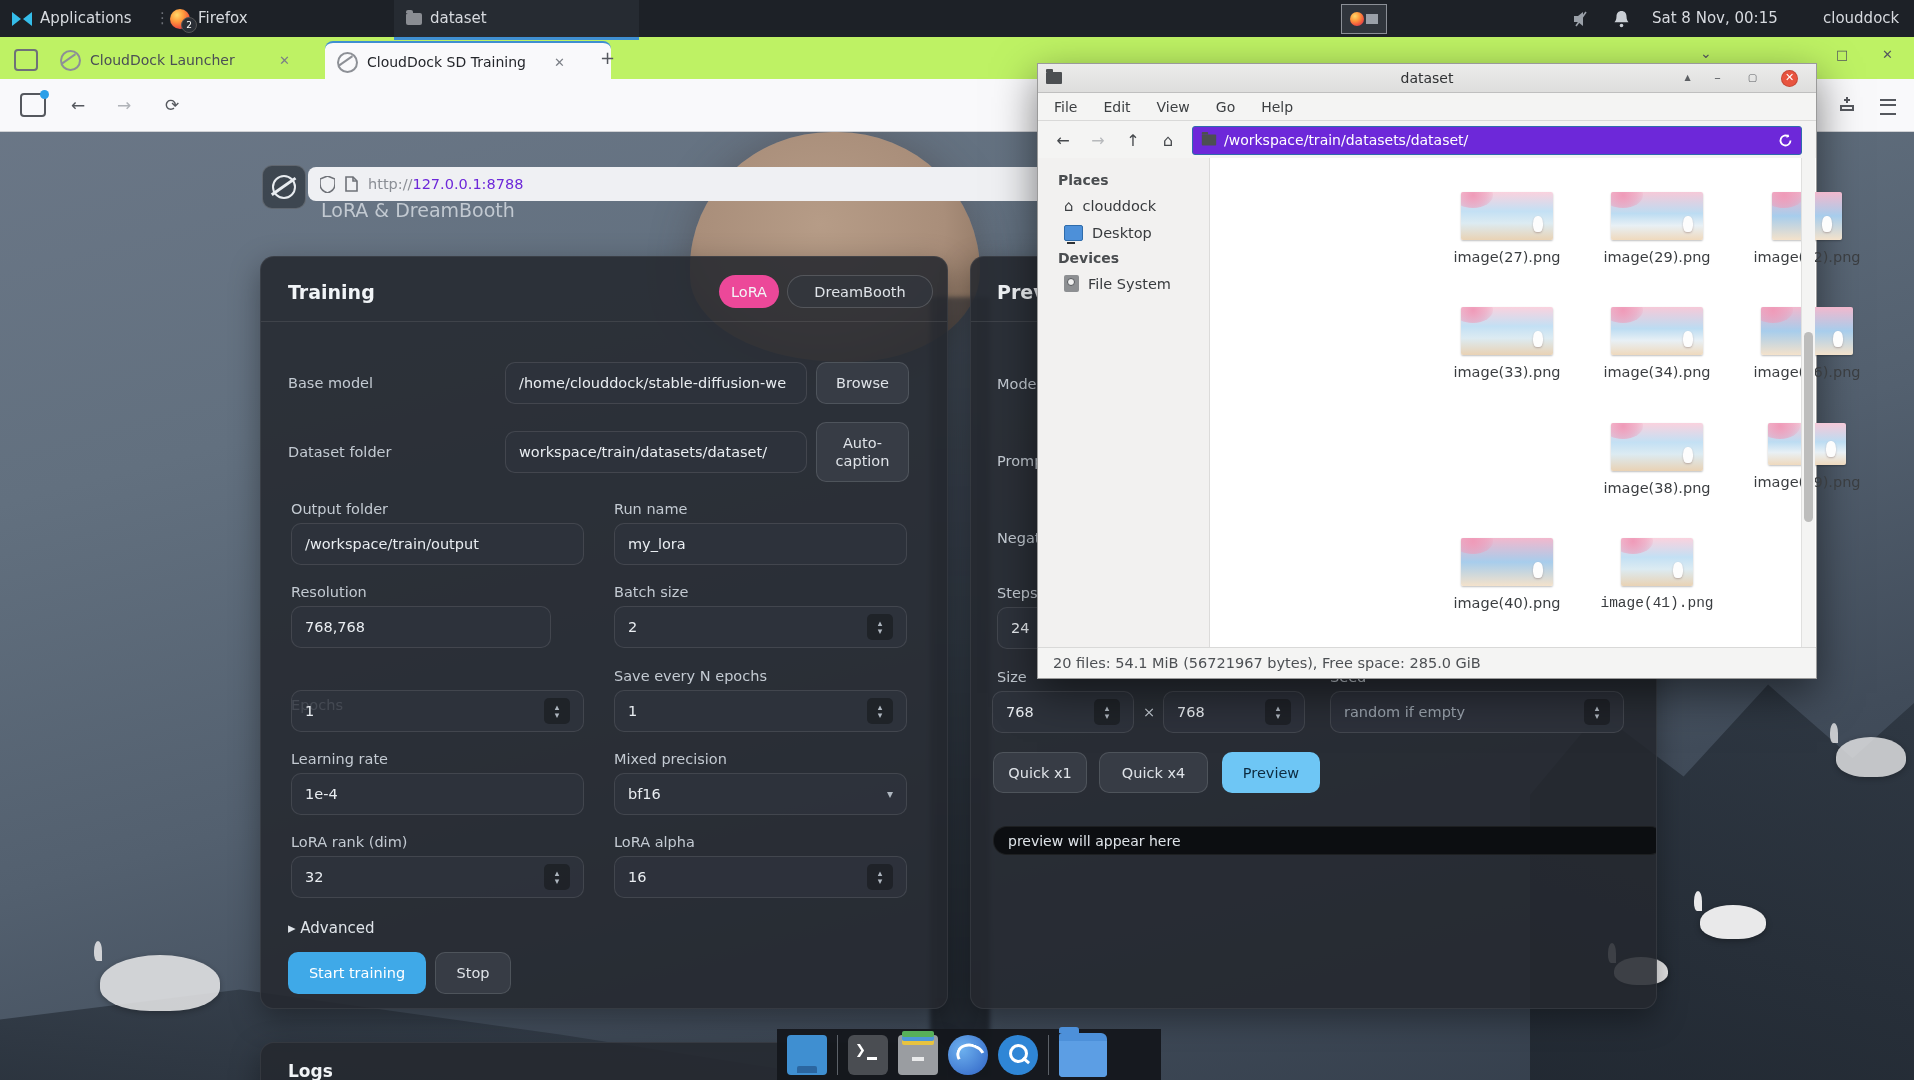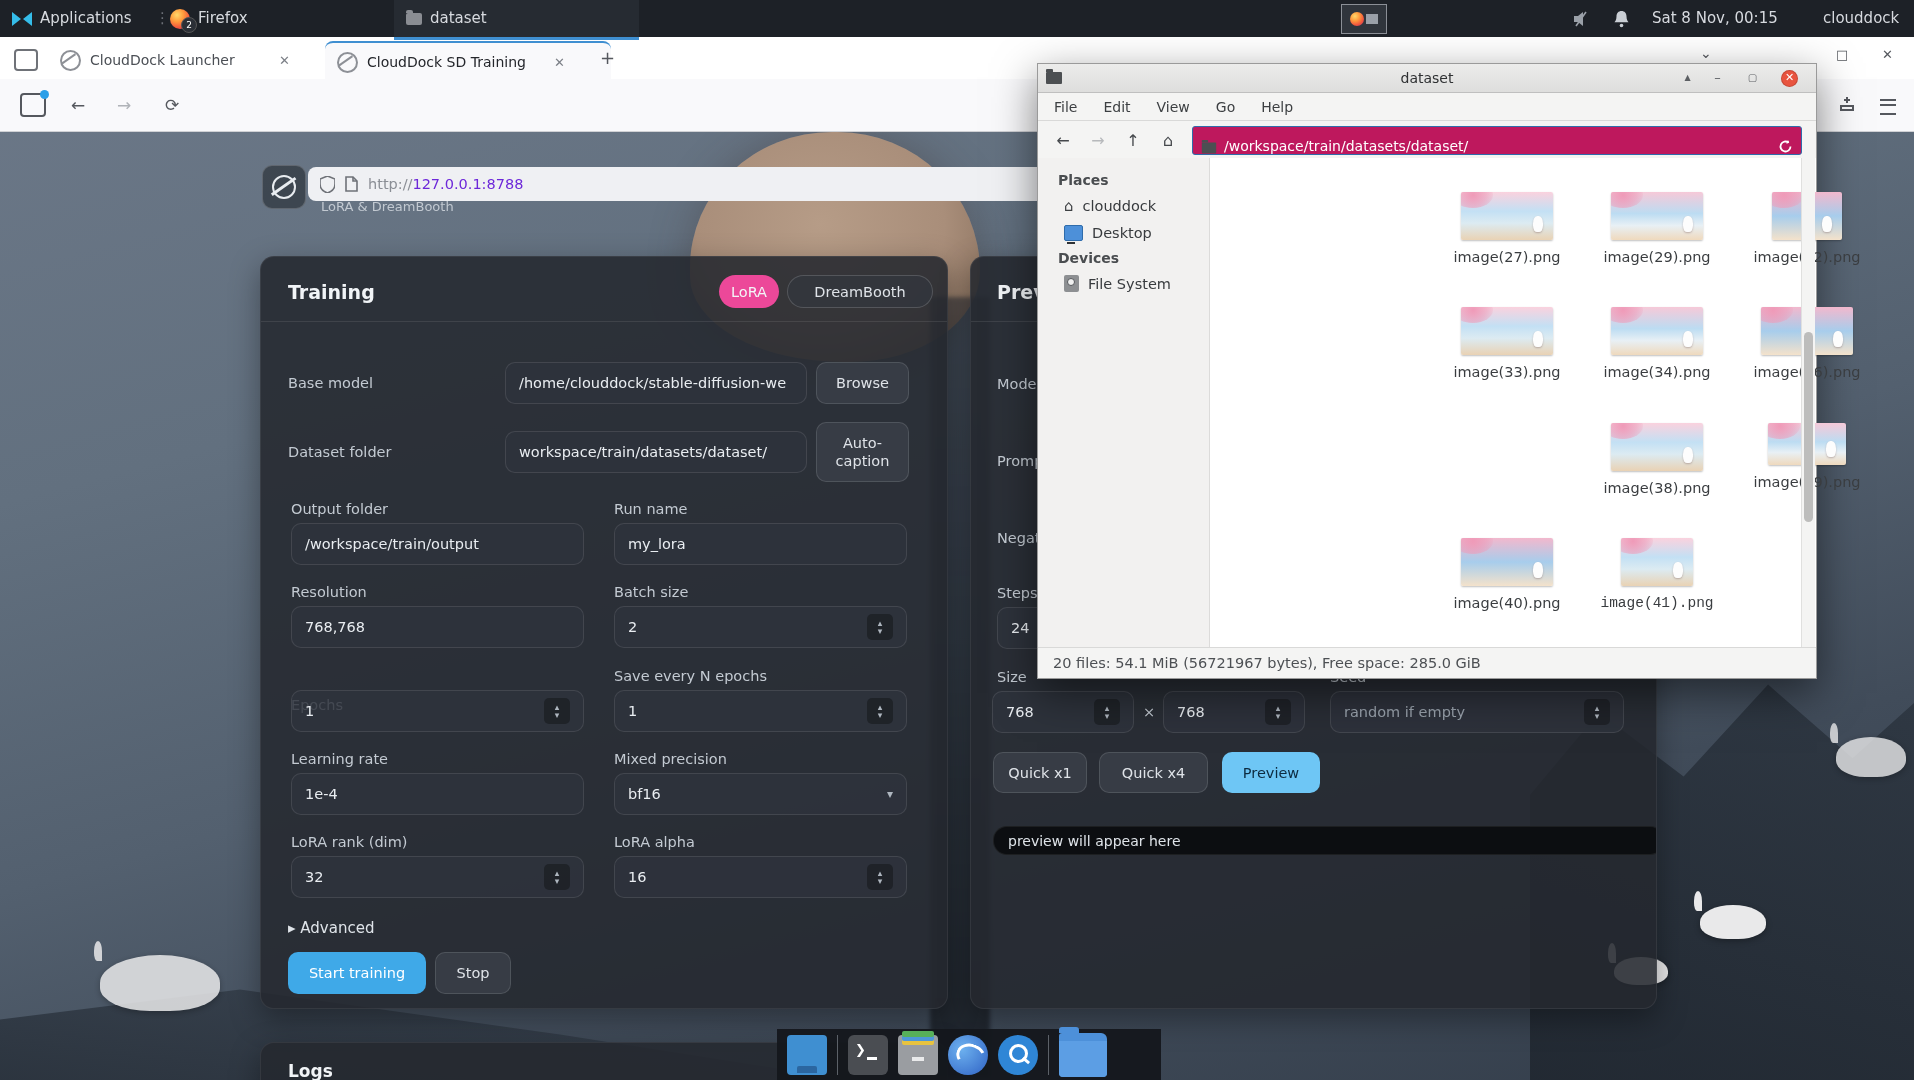--- a/index.html
+++ b/index.html
@@ -37,41 +37,41 @@
   .badge{position:absolute;right:-7px;bottom:-4px;width:14px;height:14px;border-radius:50%;
     background:#2b2f36;border:1px solid #555;color:#fff;font-size:9px;line-height:14px;text-align:center;}
   .task{background:#262b32;border-bottom:3px solid #3f8fd1;padding:0 18px 0 12px;}
   .pfold{width:16px;height:12px;background:#8a8d93;border-radius:2px;position:relative;}
   .pfold:before{content:"";position:absolute;left:0;top:-3px;width:7px;height:3px;background:#8a8d93;border-radius:2px 2px 0 0;}
   .pager{width:44px;height:28px;border:1px solid #8b8f96;background:#30353c;display:flex;align-items:center;justify-content:center;gap:2px;}
   .pager .ffx{width:14px;height:14px;}
   .pager .mini{width:12px;height:10px;background:#9aa0a8;}
 
   
-  .tabbar{left:0;top:37px;width:1914px;height:42px;background:#ffffff;z-index:20;}
+  .tabbar{left:0;top:37px;width:1914px;height:42px;background:#bef264;z-index:20;}
   .tab{position:absolute;top:4px;height:38px;border-radius:8px 8px 0 0;display:flex;align-items:center;gap:9px;padding:0 12px;font-size:14px;color:#4b4f55;}
   .tab.active{background:#f9f9fb;color:#24262b;box-shadow:0 -1px 0 #3f8fd1 inset 0 0 0 0;border-top:2px solid #3f8fd1;}
   .cd-logo{width:17px;height:17px;border-radius:50%;border:2px solid #8d9096;position:relative;flex:none;}
   .cd-logo:before{content:"";position:absolute;left:-2px;top:6px;width:17px;height:2px;background:#8d9096;transform:rotate(-35deg);}
   .tclose{color:#7b7f86;font-size:13px;padding:0 2px;}
   .navbar{left:0;top:79px;width:1914px;height:52px;background:#f9f9fb;border-bottom:1px solid #d0d1d5;z-index:20;color:#45484e;}
   .nbtn{position:absolute;top:12px;width:28px;height:28px;text-align:center;line-height:28px;font-size:17px;color:#55585e;border-radius:5px;}
   .urlbar{position:absolute;left:308px;top:88px;width:754px;height:34px;background:#eff0f3;border-radius:8px;display:flex;align-items:center;gap:10px;padding:0 12px;box-sizing:border-box;font-size:14.5px;}
   .url-dim{color:#8a8e95;}
   .url-host{color:#6d28d9;}
   .hamb{width:16px;height:12px;border-top:2px solid #55585e;border-bottom:2px solid #55585e;position:relative;}
   .hamb:before{content:"";position:absolute;left:0;top:3px;width:16px;height:2px;background:#55585e;}
 
   
   .pagehead{z-index:2;}
   .applogo{width:42px;height:42px;border-radius:10px;background:rgba(28,32,38,.55);border:1px solid rgba(255,255,255,.18);position:relative;}
   .applogo:before{content:"";position:absolute;left:9px;top:9px;width:20px;height:20px;border:2.5px solid #e8ecf0;border-radius:50%;}
   .applogo:after{content:"";position:absolute;left:6px;top:19px;width:29px;height:2.5px;background:#e8ecf0;transform:rotate(-35deg);}
   .ptitle{font-size:26px;font-weight:bold;color:#f2f5f8;text-shadow:0 1px 3px rgba(0,0,0,.4);}
-  .psub{font-size:13px;color:#c2c9d1;}
+  .psub{font-size:19px;color:#c2c9d1;}
   .torch{font-size:14px;color:#aab2bc;}
 
   .card{position:absolute;background:rgba(36,40,47,.88);border:1px solid rgba(255,255,255,.07);
         border-radius:14px;box-shadow:0 10px 30px rgba(0,0,0,.35);z-index:2;color:#e9edf1;}
   .ctitle{font-size:19px;font-weight:bold;color:#f1f4f7;}
   .cdivider{position:absolute;left:0;right:0;height:1px;background:rgba(255,255,255,.09);}
   .flabel{font-size:14.5px;color:#c3cad2;}
   .input{background:rgba(46,51,60,.85);border:1px solid rgba(255,255,255,.10);border-radius:10px;
          height:42px;box-sizing:border-box;display:flex;align-items:center;padding:0 13px;
          font-size:14.5px;color:#e9edf1;overflow:hidden;white-space:nowrap;}
@@ -97,22 +97,22 @@
       display:flex;align-items:center;padding:0 8px;position:relative;}
   .fm-title .t{position:absolute;left:0;right:0;text-align:center;color:#2f3133;font-size:14px;}
   .ffold{width:16px;height:12px;background:#4c4f52;border-radius:1px;position:relative;z-index:1;}
   .ffold:before{content:"";position:absolute;left:0;top:-3px;width:7px;height:3px;background:#4c4f52;border-radius:1px 1px 0 0;}
   .winbtn{position:absolute;top:6px;width:17px;height:17px;text-align:center;line-height:16px;font-size:10px;color:#5c5f63;z-index:2;}
   .winbtn.close{background:#e8543f;border-radius:50%;color:#fff;font-size:11px;box-shadow:inset 0 0 0 1px rgba(0,0,0,.15);}
   .fm-menu{height:27px;background:#f4f4f3;border-bottom:1px solid #d9d9d8;display:flex;align-items:center;gap:26px;padding:0 16px;color:#3c3f42;}
   .fm-tool{height:38px;background:#f4f4f3;border-bottom:1px solid #d9d9d8;display:flex;align-items:center;gap:13px;padding:0 14px;color:#45484c;}
   .fm-tool .nav{font-size:16px;width:22px;text-align:center;}
   .fm-tool .nav.dis{color:#b7b9bc;}
-  .pathentry{flex:1;height:27px;background:#be185d;border:1px solid #2f6cab;border-radius:3px;
-      display:flex;align-items:flex-end;gap:7px;padding:0 8px;color:#fff;overflow:hidden;}
+  .pathentry{flex:1;height:27px;background:#6d28d9;border:1px solid #2f6cab;border-radius:3px;
+      display:flex;align-items:center;gap:7px;padding:0 8px;color:#fff;overflow:hidden;}
   .pathentry .ffold{transform:scale(.9);}
   .fm-body{position:absolute;left:0;top:94px;bottom:30px;right:0;display:flex;}
   .fm-side{width:172px;background:#f2f1f0;border-right:1px solid #dcdbda;padding:10px 0;box-sizing:border-box;}
   .side-h{font-weight:bold;color:#4a4d50;padding:4px 20px;font-size:14px;}
   .side-item{display:flex;align-items:center;gap:9px;padding:5px 14px 5px 26px;color:#383b3e;font-size:14.5px;}
   .home-ic{font-size:15px;color:#3c3f42;}
   .desk-ic{width:17px;height:14px;background:#4d90d9;border:1px solid #2f6cab;border-radius:2px;position:relative;}
   .desk-ic:before{content:"";position:absolute;left:2px;bottom:-4px;width:8px;height:2px;background:#2f3235;}
   .drive-ic{width:15px;height:17px;background:#8d8f92;border-radius:2px;position:relative;}
   .drive-ic:before{content:"";position:absolute;left:3px;top:3px;width:8px;height:8px;border-radius:50%;background:#f0f0f0;border:1px solid #55585c;box-sizing:border-box;}
@@ -245,21 +245,21 @@
     <div class="abs flabel" style="left:30px;top:244px;">Output folder</div>
     <div class="abs input" style="left:30px;top:266px;width:293px;">
         <span>/workspace/train/output</span>
       </div>
     <div class="abs flabel" style="left:353px;top:244px;">Run name</div>
     <div class="abs input" style="left:353px;top:266px;width:293px;">
         <span>my_lora</span>
       </div>
 
     <div class="abs flabel" style="left:30px;top:327px;">Resolution</div>
-    <div class="abs input" style="left:30px;top:349px;width:293px;">
+    <div class="abs input" style="left:30px;top:349px;width:260px;">
         <span>768,768</span>
       </div>
     <div class="abs flabel" style="left:353px;top:327px;">Batch size</div>
     <div class="abs input" style="left:353px;top:349px;width:293px;">
         <span>2</span>
       <span class="spingroup">
           <span>▴</span>
           <span>▾</span>
         </span>
       </div>

